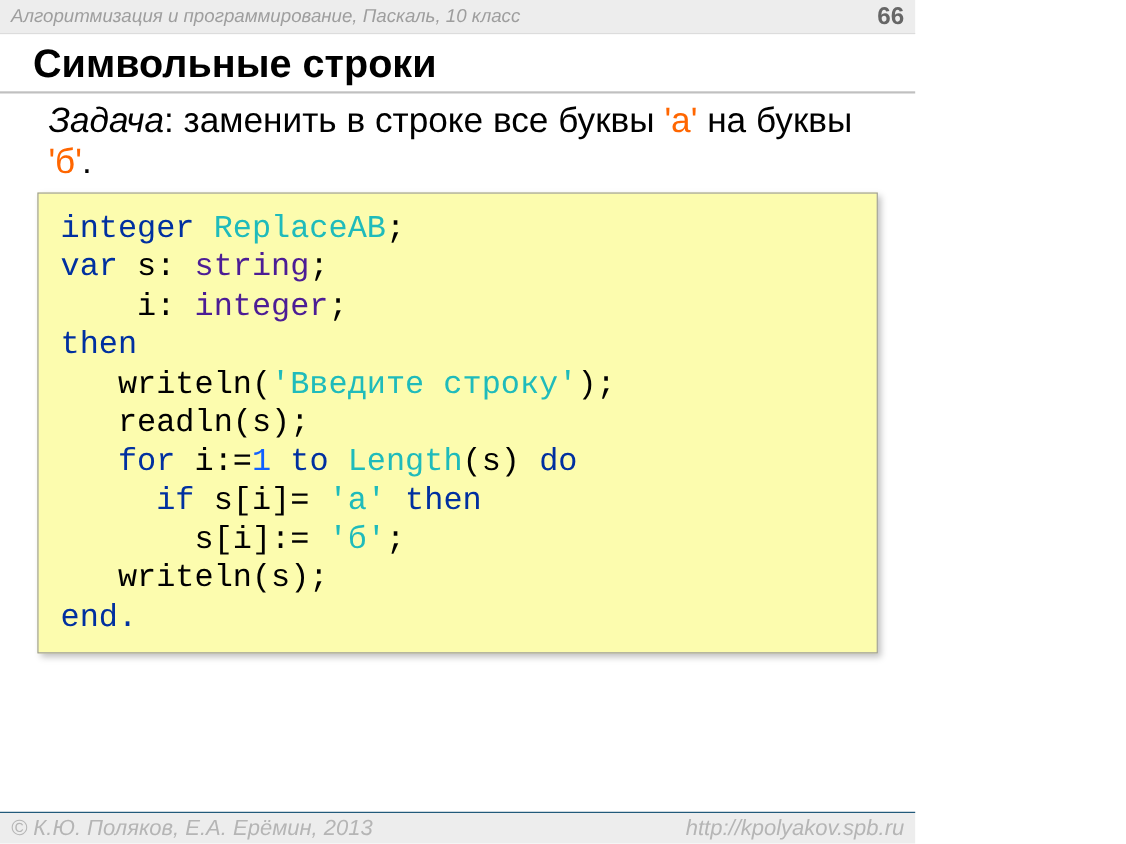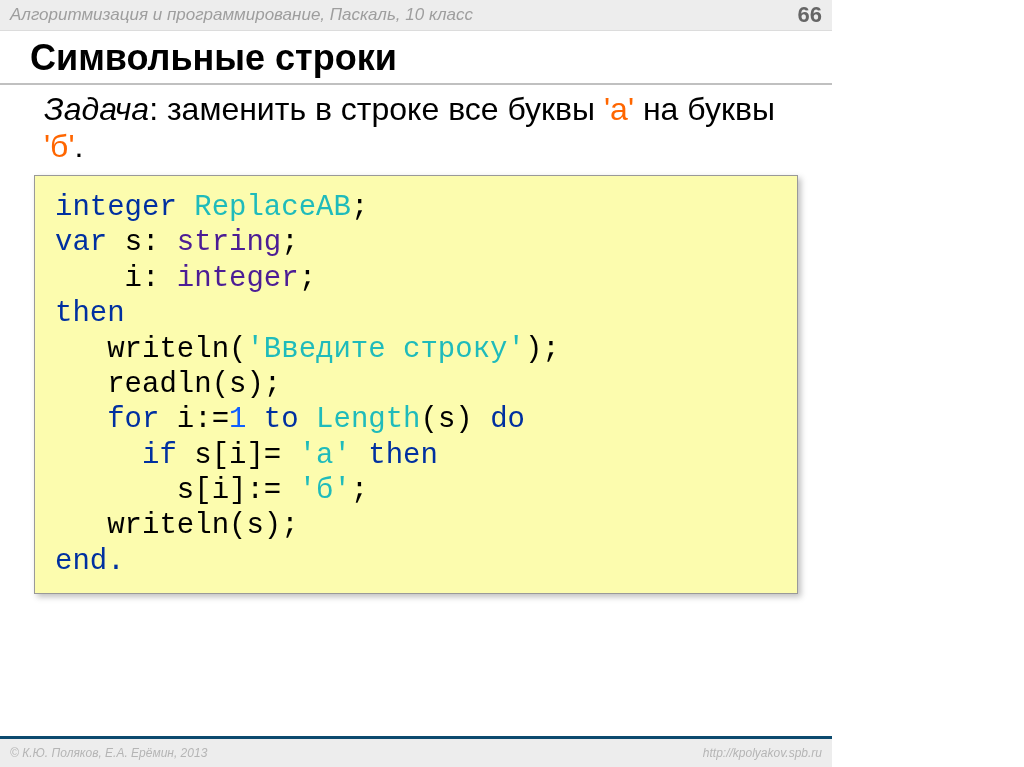--- a/index.html
+++ b/index.html
@@ -79,27 +79,27 @@
   .type-red { color: #4c1d95; }
   .num-blue { color: #1060ff; }
   .str-teal { color: #1fbbbb; }
   .footer-bar {
     position: absolute;
     bottom: 0;
     left: 0;
     right: 0;
     height: 28px;
     background: #ededed;
-    border-top: 3px solid #0c4a6e;
+    border-top: 1px solid #0c4a6e;
     display: flex;
     align-items: center;
     justify-content: space-between;
     padding: 0 10px;
     color: #b5b5b5;
-    font-size: 12px;
+    font-size: 20px;
     font-style: italic;
   }
 </style>
 </head>
 <body>
 
 <div class="page">
 
   <div class="header-bar">
     <span>Алгоритмизация и программирование, Паскаль, 10 класс</span>

